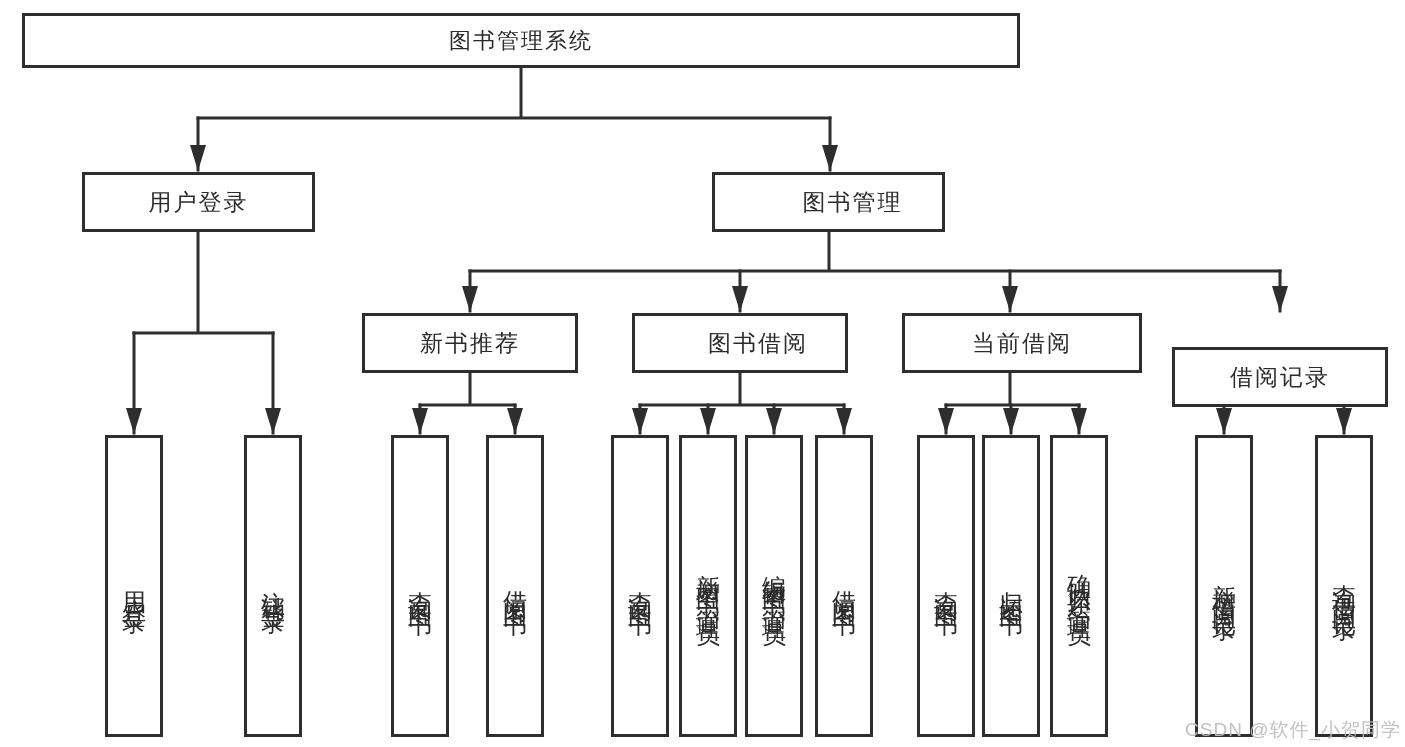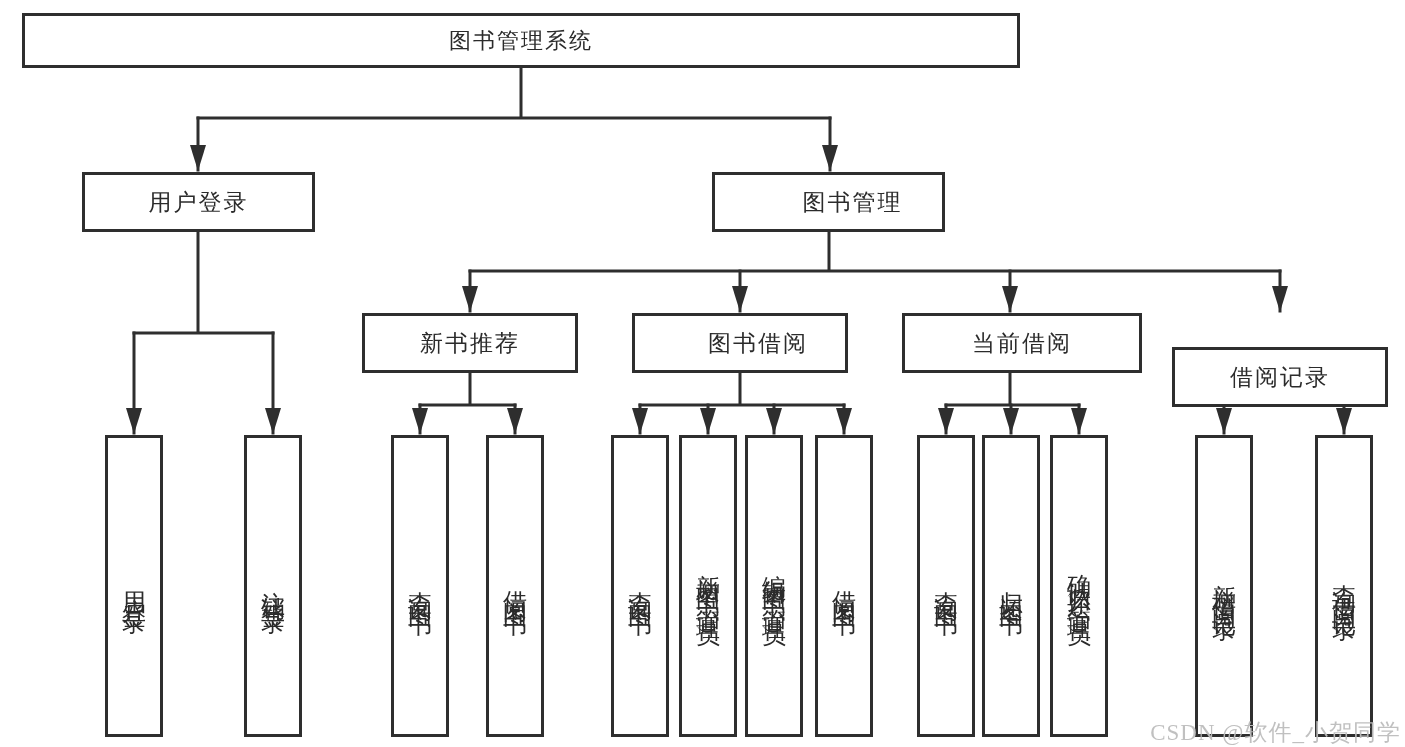--- a/index.html
+++ b/index.html
@@ -53,26 +53,25 @@
     writing-mode:vertical-rl;
     text-orientation:mixed;
     font-size:24px;
     letter-spacing:7px;
     line-height:1;
     white-space:nowrap;
   }
   .watermark{
     position:absolute;
     right:4px;top:717px;
-    font-size:23px;
+    font-size:19px;
     color:var(--wm);
     letter-spacing:1px;
     z-index:5;
     opacity:.95;
-    font-family:Liberation Serif, serif;
   }
 </style>
 </head>
 <body>
 
 <div class="stage">
 
   <svg class="connectors" width="1405" height="747" viewBox="0 0 1405 747">
     <defs>
       <marker id="arrow" viewBox="0 0 26 16" refX="25" refY="8" markerWidth="26" markerHeight="16" markerUnits="userSpaceOnUse" orient="auto">

